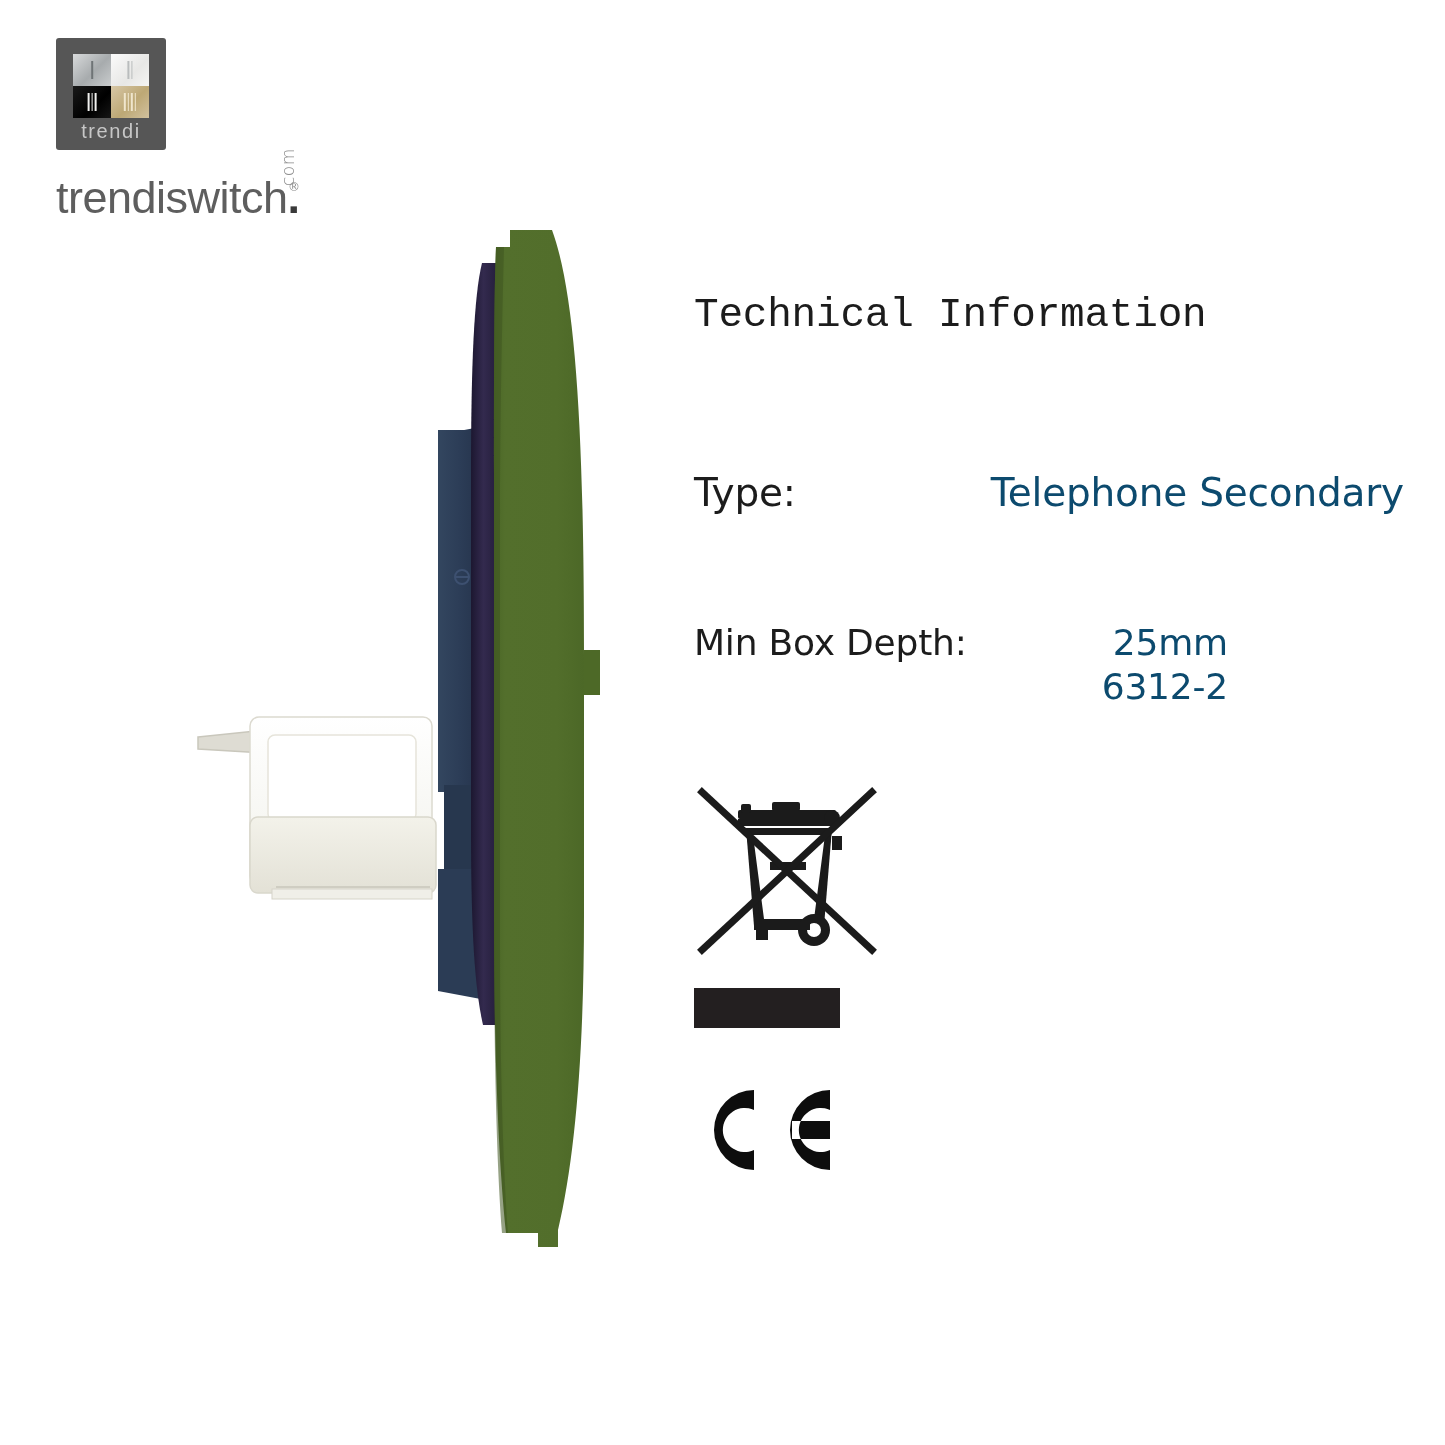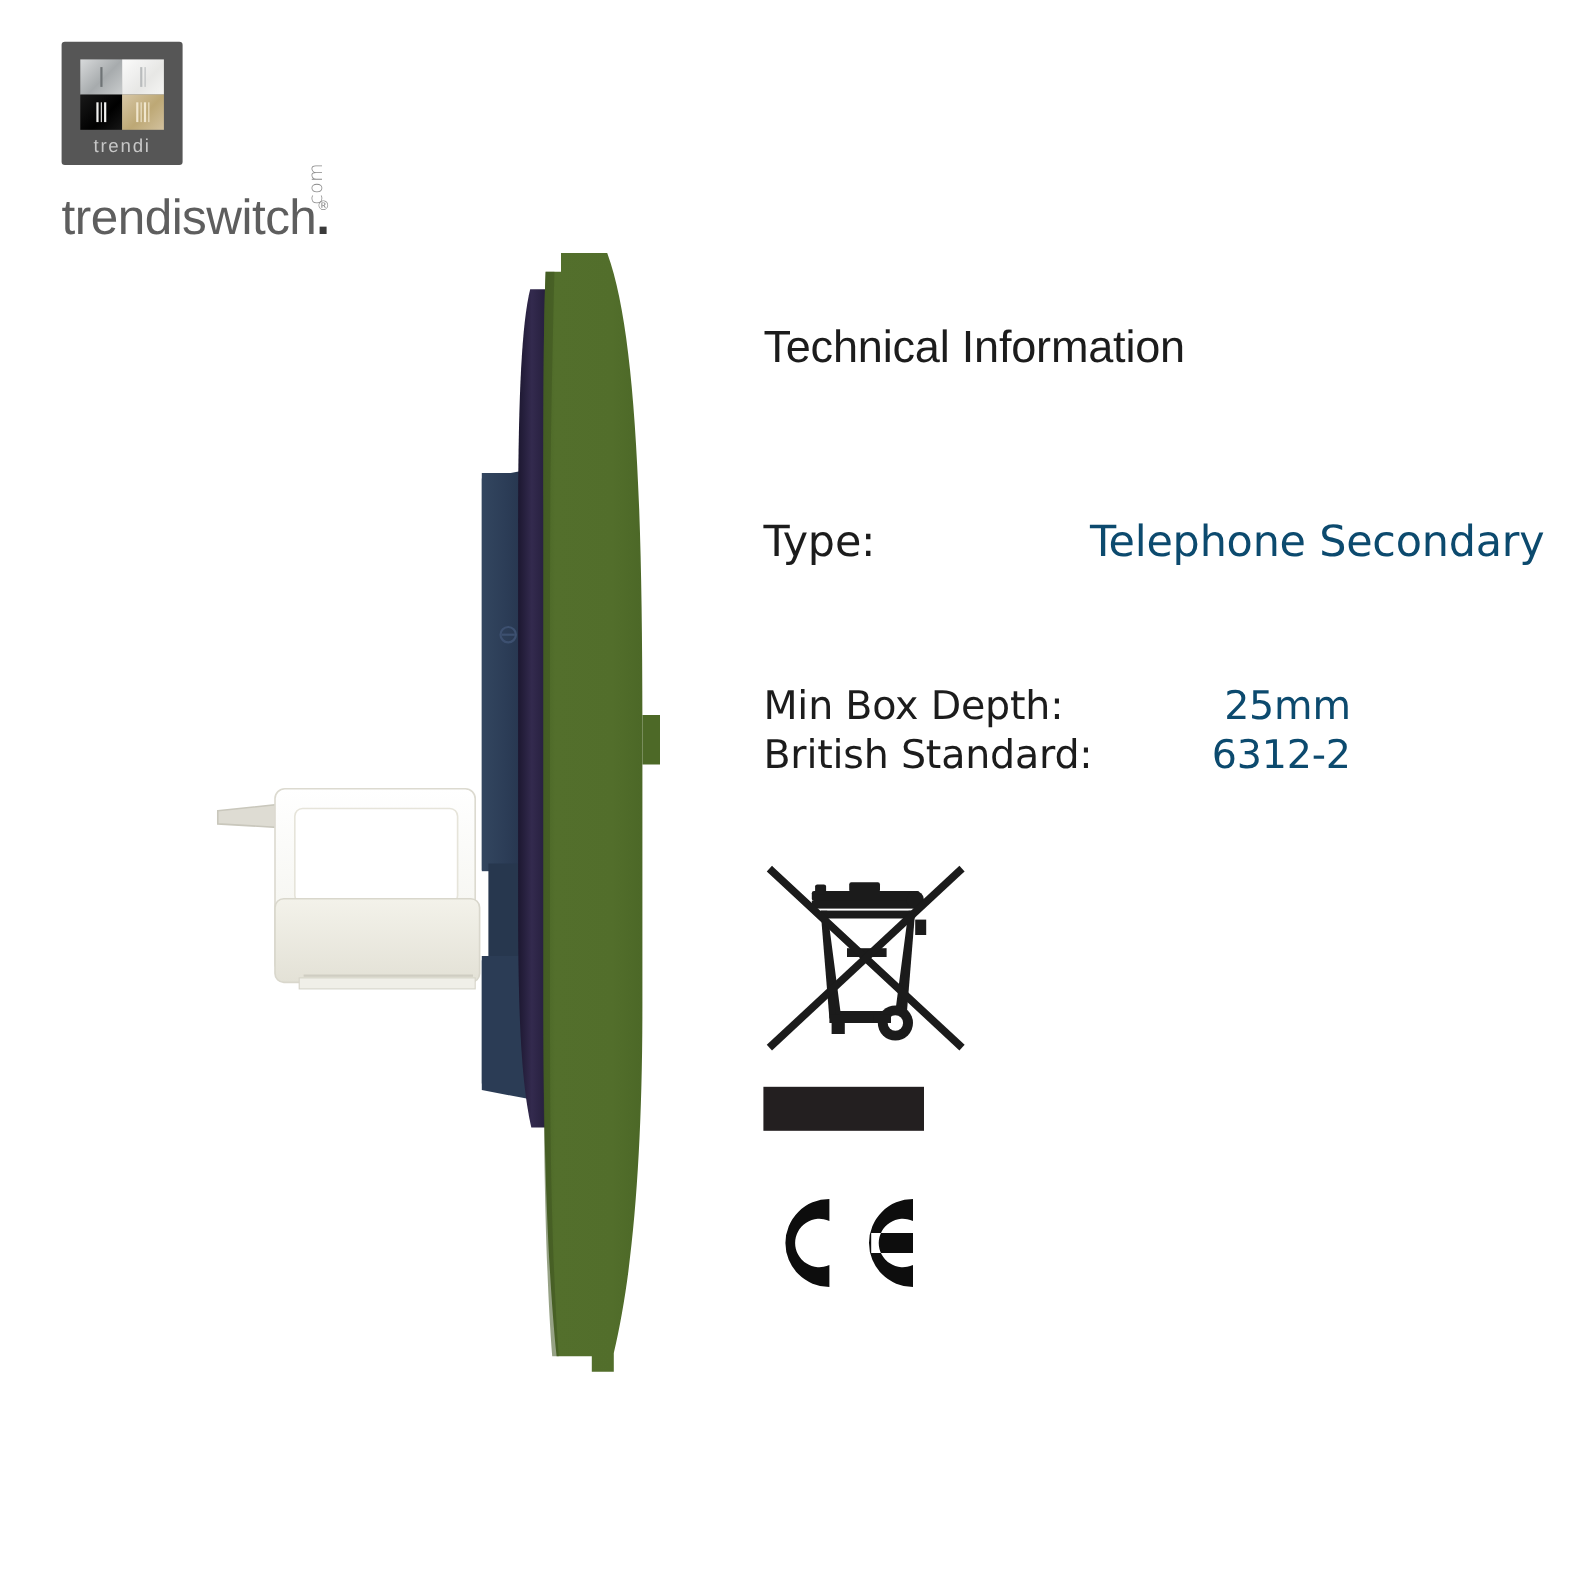--- a/index.html
+++ b/index.html
@@ -66,21 +66,21 @@
   .rk-dark2 i { background: #b9bcbd; }
   .rk-light i { background: #f1f1ef; }
   .rk-gold i  { background: #f0e6cd; }
   #logo-word {
     position: absolute;
     left: 0;
     right: 0;
     bottom: 7px;
     text-align: center;
     color: #c7c7c7;
-    font-size: 17px;
+    font-size: 20px;
     letter-spacing: 1.6px;
     font-family: "Liberation Sans", sans-serif;
   }
   #wordmark {
     position: relative;
     margin-top: 22px;
     height: 56px;
     white-space: nowrap;
   }
   #wordmark-main {
@@ -126,21 +126,21 @@
   }
 
   
   #spec {
     position: absolute;
     left: 694px;
     top: 292px;
     width: 710px;
   }
   #spec-title {
-    font-family: Liberation Sans, sans-serif;
+    font-family: Liberation Mono, monospace;
     font-size: 41px;
     font-weight: 400;
     color: #1c1c1c;
     letter-spacing: -0.2px;
     line-height: 46px;
   }
   #type-row {
     position: relative;
     margin-top: 132px;
     height: 50px;
@@ -323,21 +323,20 @@
       <span class="spec-label">Type:</span>
       <span class="spec-value">Telephone Secondary</span>
     </div>
 
     <div id="spec-table">
       <div class="spec-row">
         <span class="spec-label">Min Box Depth:</span>
         <span class="spec-value">25mm</span>
       </div>
       <div class="spec-row">
-        <span class="spec-label">British Standard:</span>
         <span class="spec-value">6312-2</span>
       </div>
     </div>
 
   </div>
 
   <div id="marks">
 
     <svg id="weee-bin" width="186" height="186" viewBox="0 0 186 186">
       <g fill="#1b1b1b">

